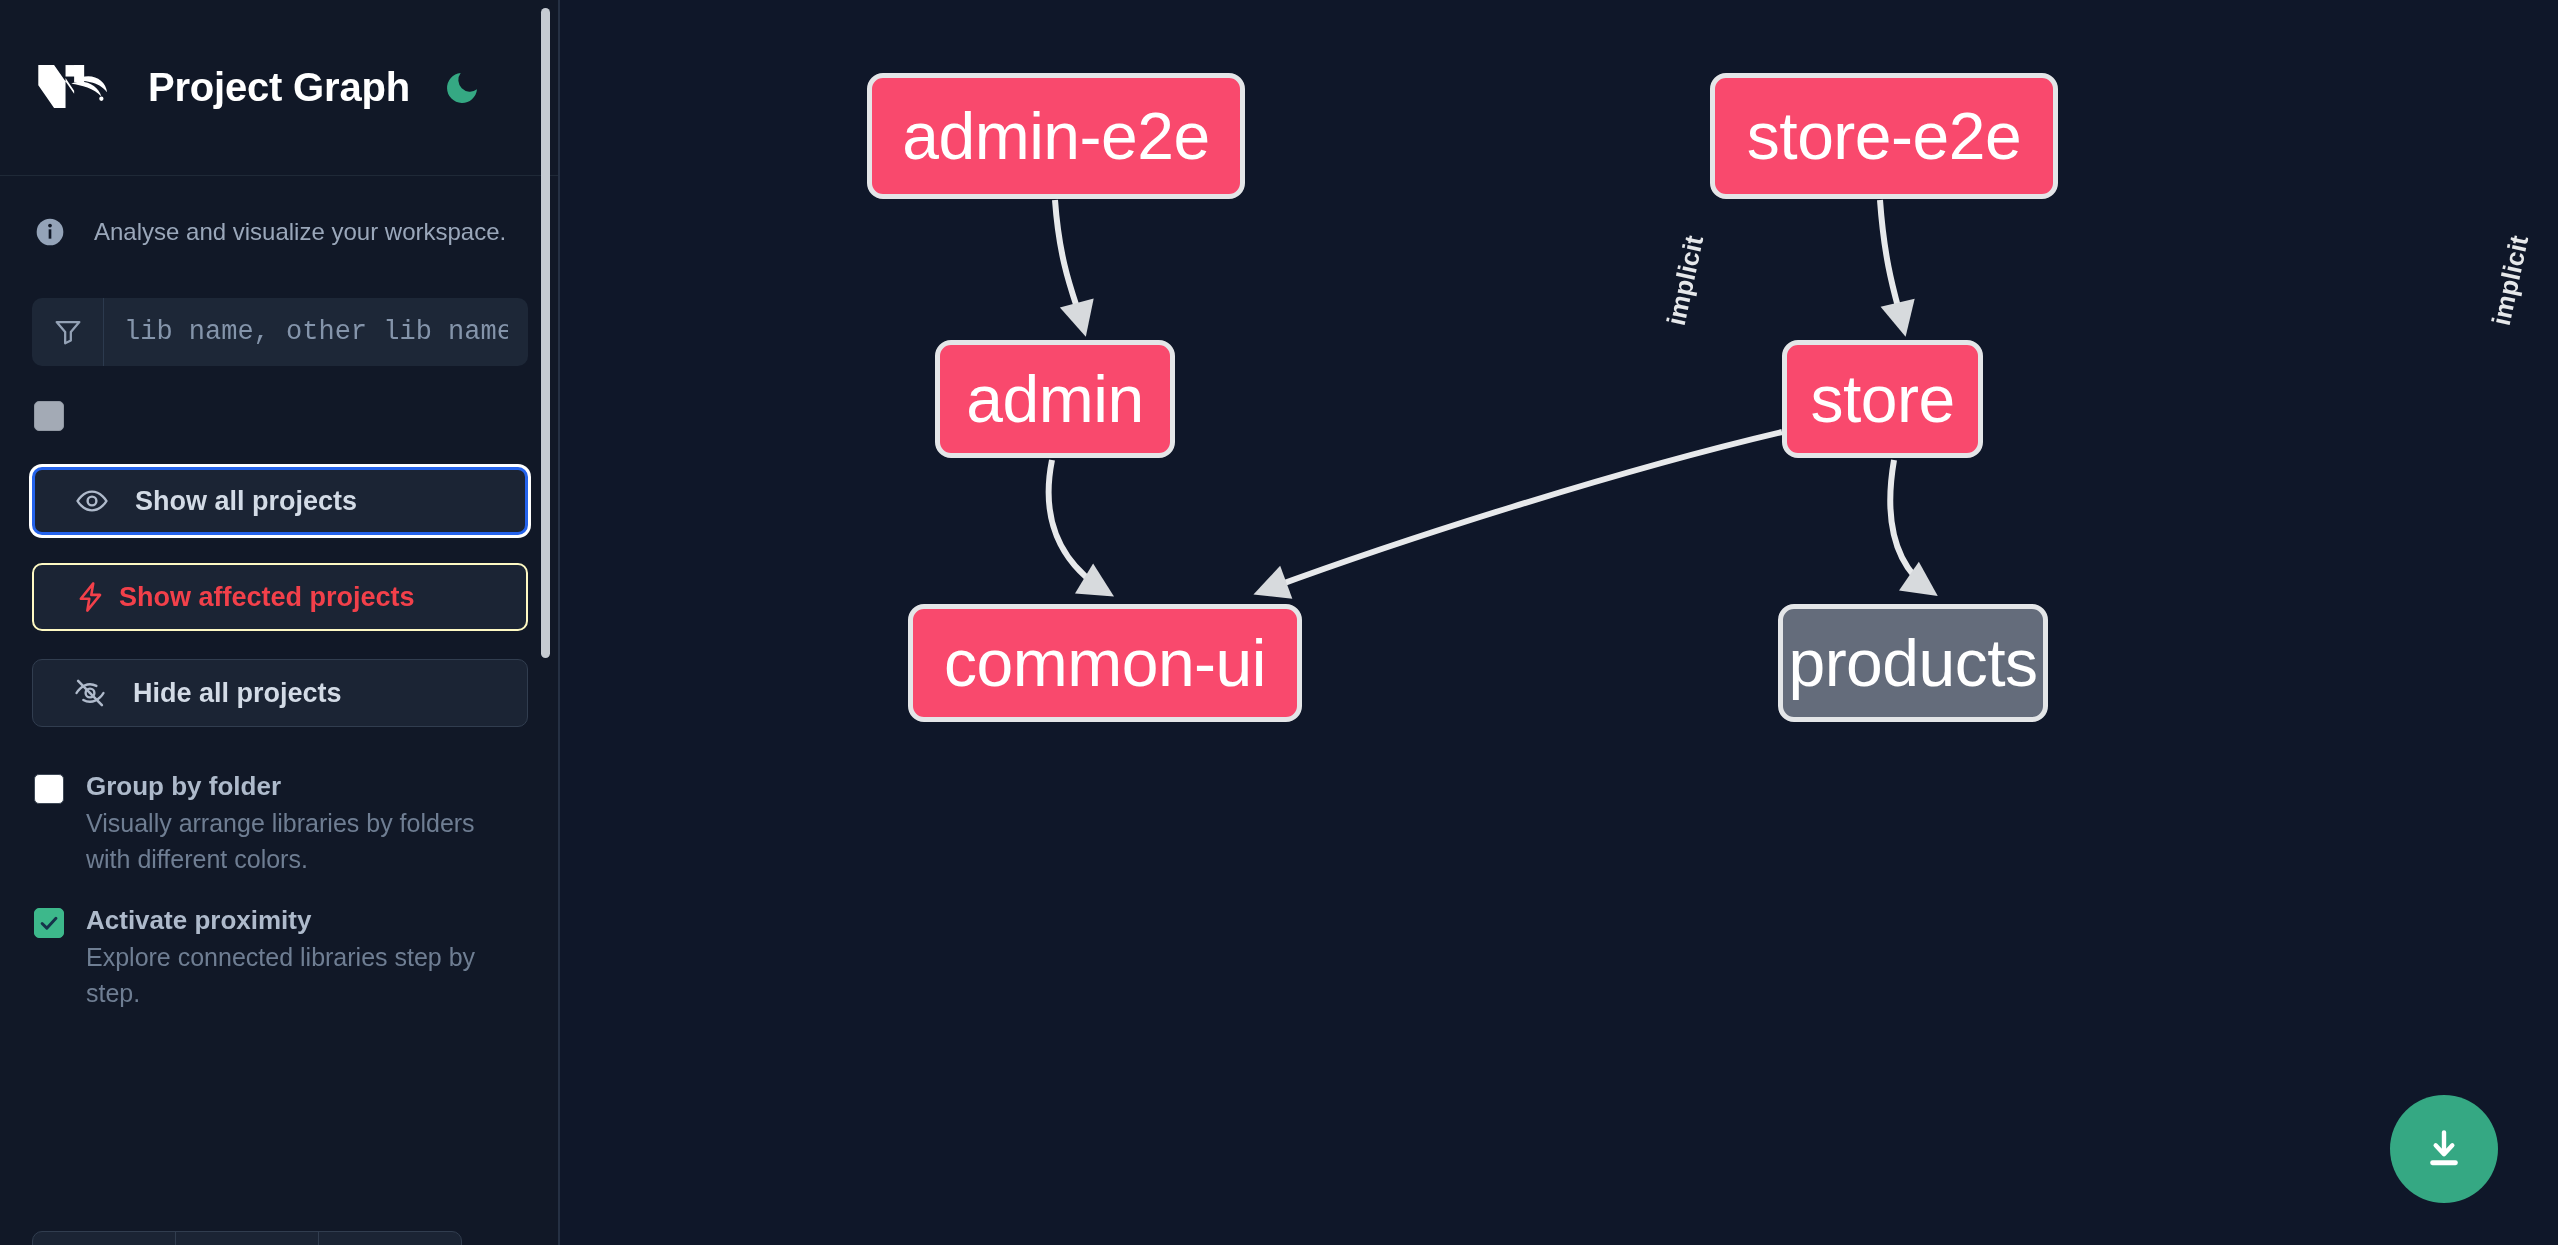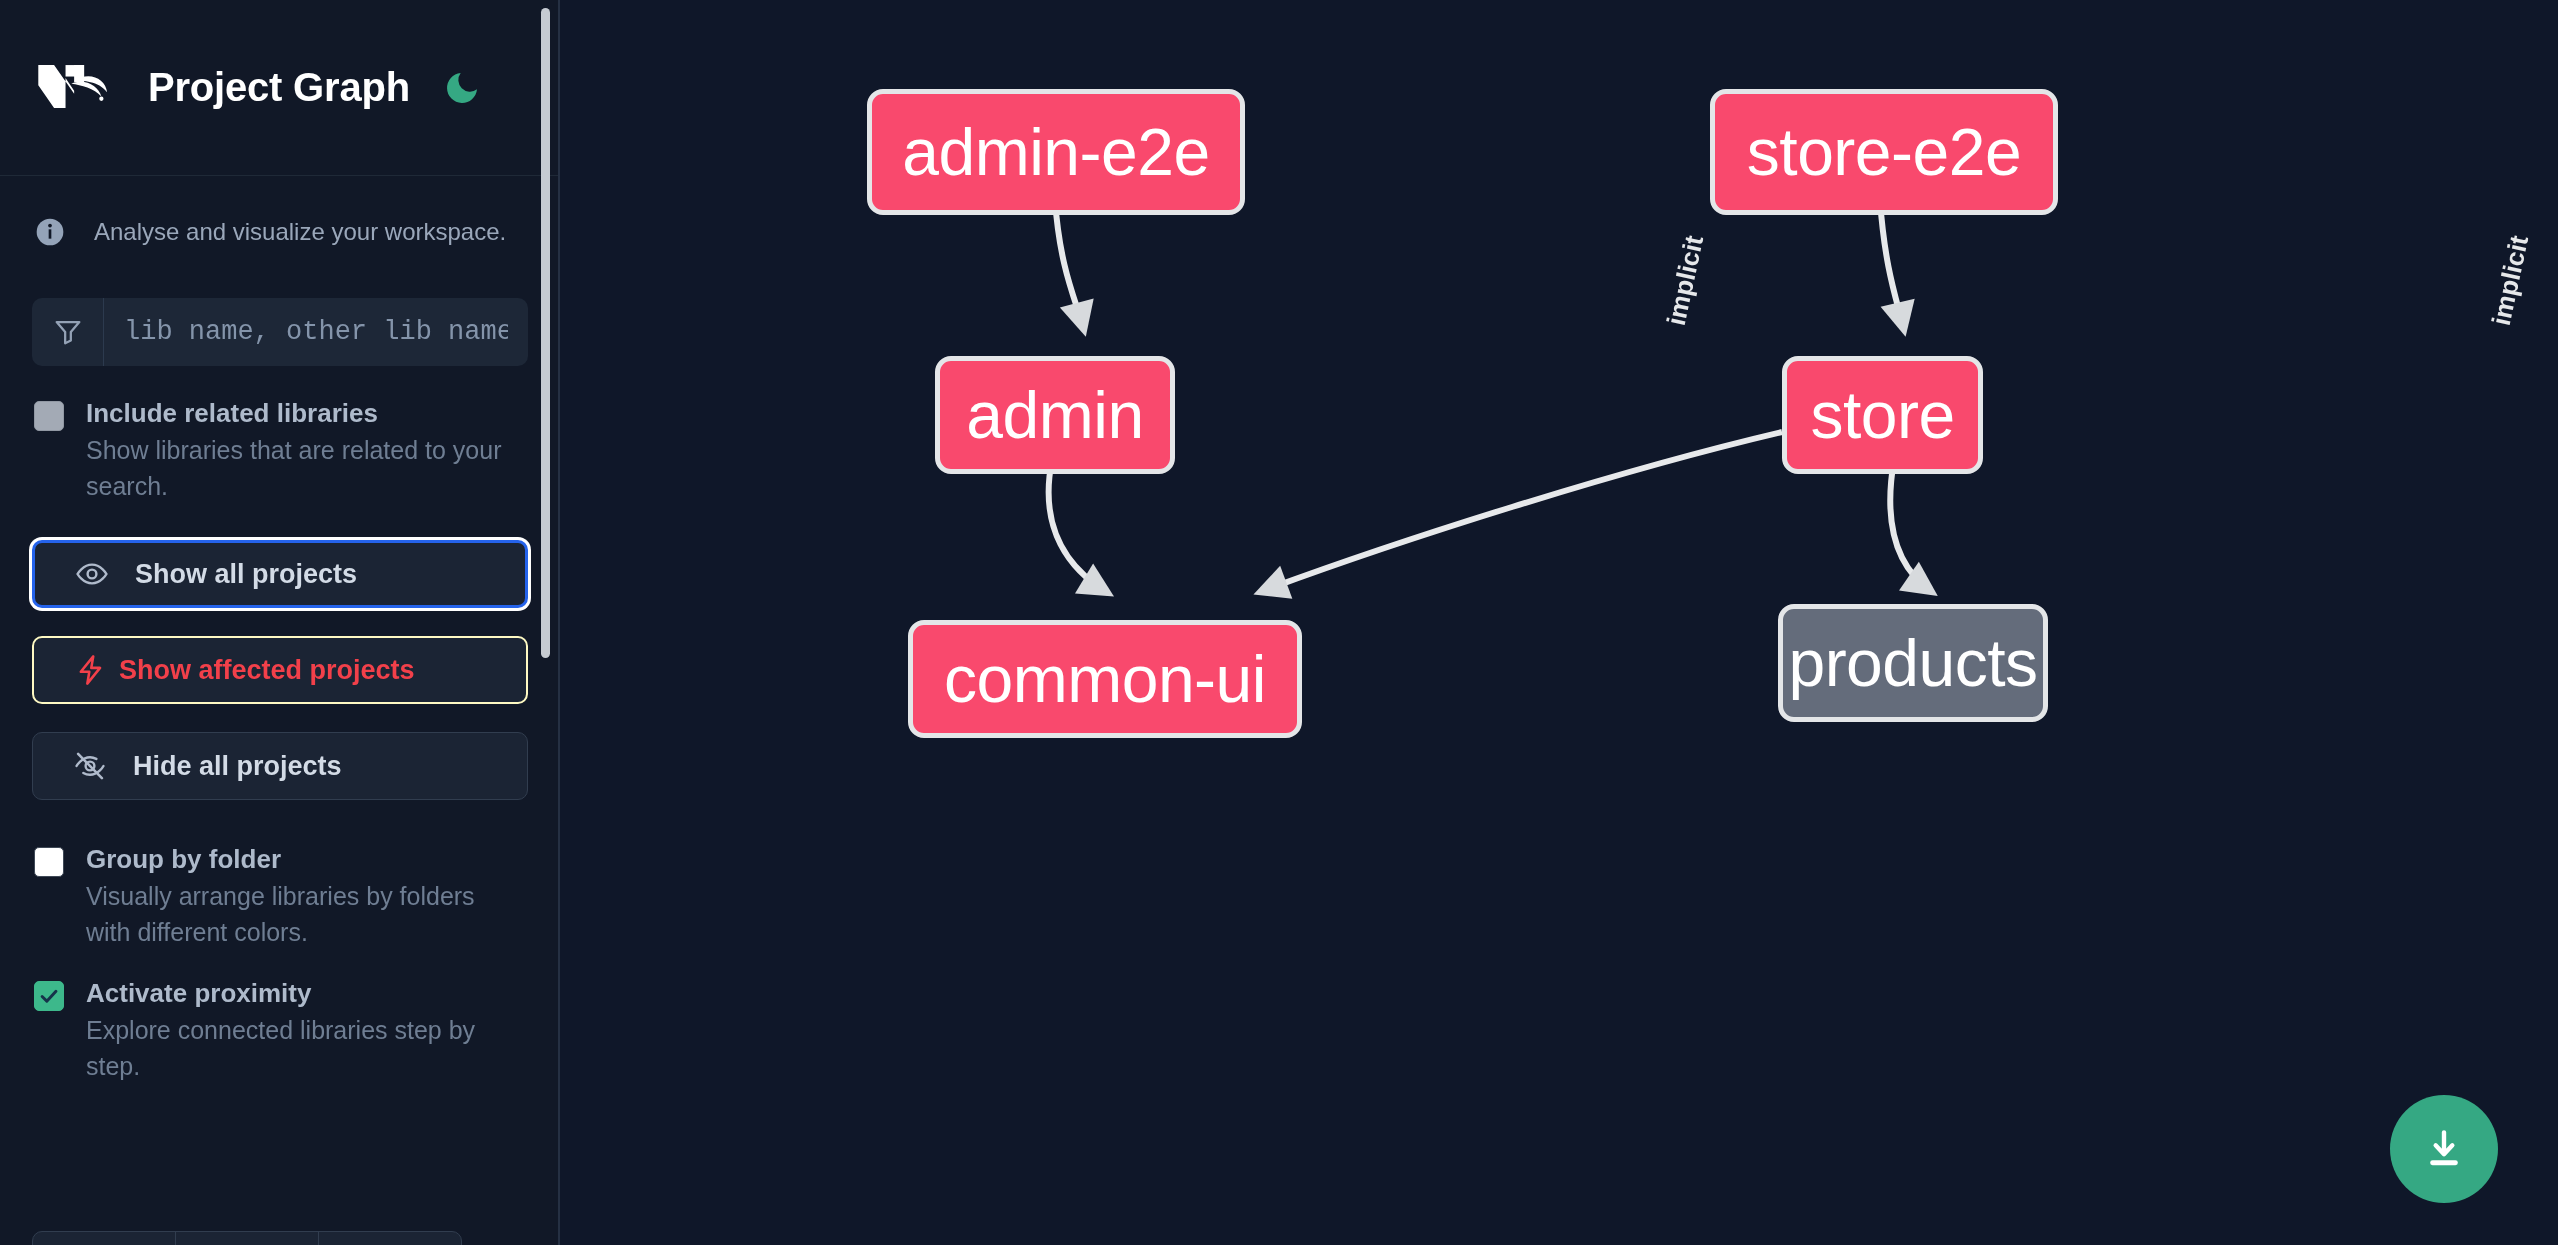--- a/index.html
+++ b/index.html
@@ -143,21 +143,21 @@
   .node {
     position: absolute;
     border-radius: 16px;
     border: 5px solid #E4E6E8;
     display: flex; align-items: center; justify-content: center;
     color: #FFFFFF;
     font-size: 66px;
     letter-spacing: -0.5px;
     cursor: pointer;
   }
-  .node.pink { background: #F9496D; margin-top: 16px; }
+  .node.pink { background: #F9496D; }
   .node.grey { background: #646C7B; }
 
   .edge-label {
     position: absolute;
     color: #E6E8EA;
     font-size: 26px;
     font-weight: bold;
     white-space: nowrap;
     transform-origin: center center;
   }
@@ -212,24 +212,20 @@
         <span class="search-icon-box">
           <svg width="34" height="34" viewBox="0 0 24 24" aria-hidden="true">
             <path d="M4 5h16l-6 7v6l-4 2v-8z" fill="none" stroke="#93A1B5" stroke-width="1.6" stroke-linejoin="round"></path>
           </svg>
         </span>
         <input class="search-input" type="text" placeholder="lib name, other lib name" style="">
       </div>
 
       <div class="check-row">
         <span class="cb disabled"></span>
-        <span>
-          <div class="cb-label-title">Include related libraries</div>
-          <div class="cb-label-desc">Show libraries that are related to your search.</div>
-        </span>
       </div>
 
       <div class="btn-stack">
         <div class="gbtn focused">
           <svg width="36" height="36" viewBox="0 0 24 24" aria-hidden="true">
             <path d="M1.8 12S5.5 5.4 12 5.4 22.2 12 22.2 12 18.5 18.6 12 18.6 1.8 12 1.8 12z" fill="none" stroke="#AFBACB" stroke-width="1.7"></path>
             <circle cx="12" cy="12" r="3.1" fill="none" stroke="#AFBACB" stroke-width="1.7"></circle>
           </svg>
           <span class="glabel">Show all projects</span>
         </div>

